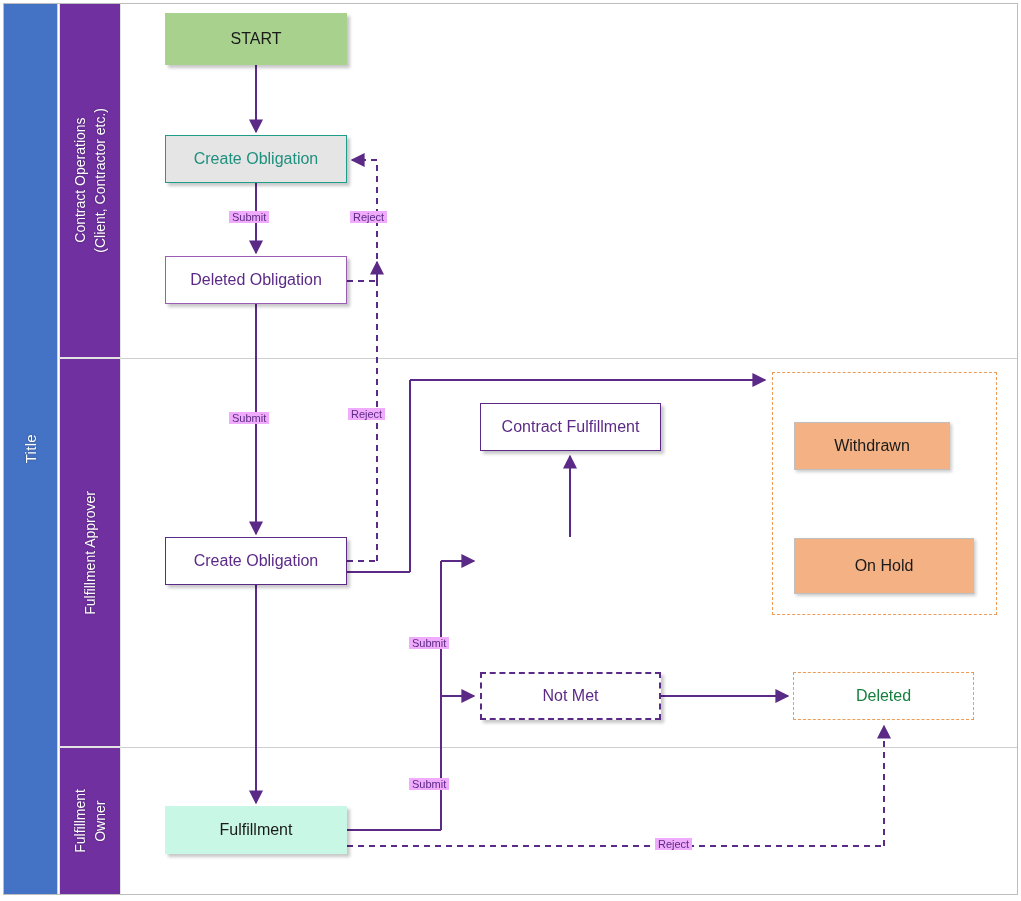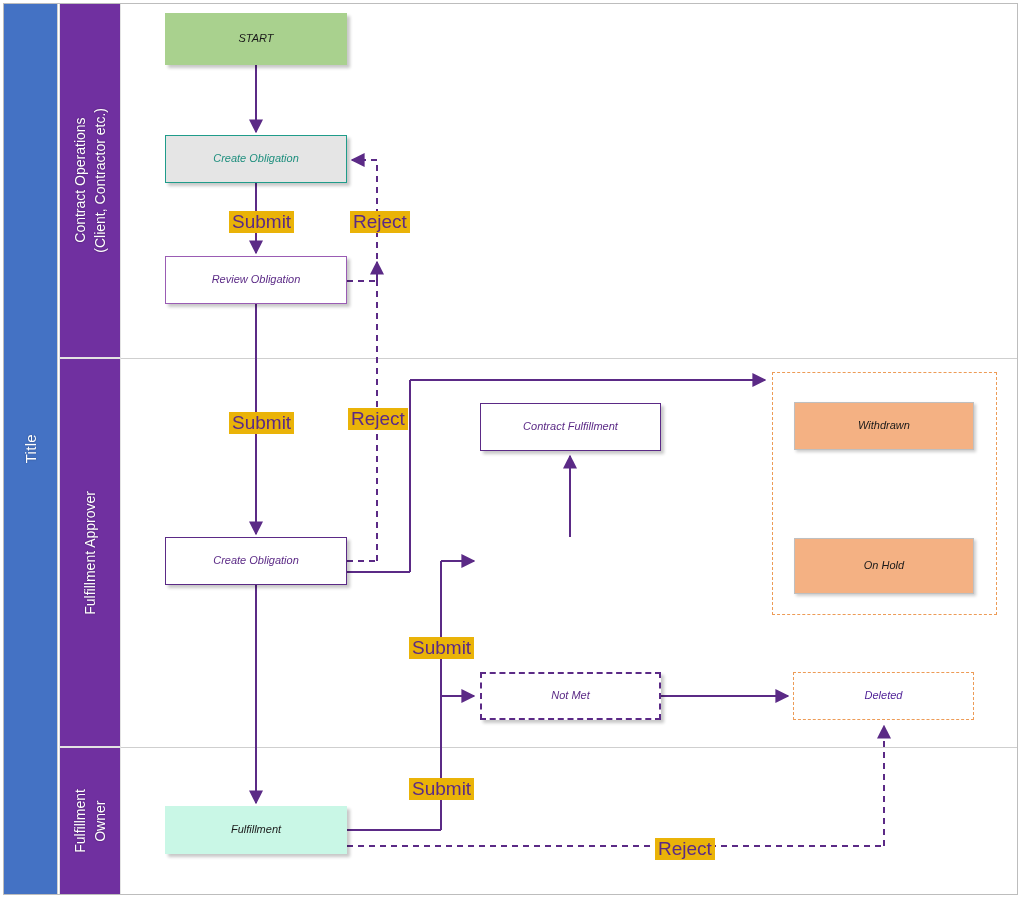--- a/index.html
+++ b/index.html
@@ -32,21 +32,21 @@
   }
   .outer-frame{
     position:absolute;left:3px;top:3px;width:1015px;height:892px;
     border:1px solid #bdbdbd;box-sizing:border-box;pointer-events:none;
   }
 
   
   .node{
     position:absolute;box-sizing:border-box;display:flex;
     align-items:center;justify-content:center;text-align:center;
-    font-size:11px;line-height:1.2;font-style:italic;
+    font-size:16px;line-height:1.2;
   }
   .node-start{
     background:#A9D18E;border:1px solid #A9D18E;color:#1a1a1a;
     box-shadow:3px 3px 3px rgba(0,0,0,.22);
   }
   .node-teal{
     background:#e5e5e5;border:1.6px solid #1F9C8A;color:#1F8F7E;
     box-shadow:3px 3px 3px rgba(0,0,0,.22);
   }
   .node-purple{
@@ -63,31 +63,31 @@
   }
   .node-mint{
     background:#C9F7E6;border:1px solid #C9F7E6;color:#1a1a1a;
     box-shadow:3px 3px 3px rgba(0,0,0,.22);
   }
   .node-orange{
     background:#F4B183;border:1px solid #bfbfbf;color:#1a1a1a;
     box-shadow:2px 2px 3px rgba(0,0,0,.2);
   }
   .node-orange-dashed{
-    background:#ffffff;border:1.6px dashed #ED9B56;color:#4c1d95;
+    background:#ffffff;border:1.6px dashed #ED9B56;color:#15803d;
   }
   .group-orange{
     position:absolute;box-sizing:border-box;
     border:1.6px dashed #ED9B56;background:transparent;
   }
 
   
   .edge-label{
-    position:absolute;font-size:19px;color:#5B2A86;
-    background:#eab308;padding:0 3px;white-space:nowrap;
+    position:absolute;font-size:11px;color:#5B2A86;
+    background:#f0abfc;padding:0 3px;white-space:nowrap;
   }
   svg.wires{position:absolute;left:0;top:0;width:1021px;height:901px;overflow:visible;}
 </style>
 </head>
 <body>
 
 <div id="canvas">
 
   <div class="lane-body" style="top:3px;height:355px;border-top:none;"></div>
   <div class="lane-body" style="top:358px;height:389px;"></div>
@@ -161,31 +161,31 @@
   <div class="edge-label" style="left:229px;top:412px;">Submit</div>
   <div class="edge-label" style="left:348px;top:408px;">Reject</div>
   <div class="edge-label" style="left:409px;top:637px;">Submit</div>
   <div class="edge-label" style="left:409px;top:778px;">Submit</div>
   <div class="edge-label" style="left:655px;top:838px;">Reject</div>
 
   <div class="node node-start" style="left:165px;top:13px;width:182px;height:52px;">START</div>
 
   <div class="node node-teal" style="left:165px;top:135px;width:182px;height:48px;">Create Obligation</div>
 
-  <div class="node node-purple" style="left:165px;top:256px;width:182px;height:48px;">Review Obligation</div>
+  <div class="node node-purple" style="left:165px;top:256px;width:182px;height:48px;">Deleted Obligation</div>
 
   <div class="node node-purple-dark" style="left:165px;top:537px;width:182px;height:48px;">Create Obligation</div>
 
   <div class="node node-purple-dark" style="left:480px;top:403px;width:181px;height:48px;">Contract Fulfillment</div>
 
 
   <div class="node node-dashed" style="left:480px;top:672px;width:181px;height:48px;">Not Met</div>
 
   <div class="node node-mint" style="left:165px;top:806px;width:182px;height:48px;">Fulfillment</div>
 
   <div class="group-orange" style="left:772px;top:372px;width:225px;height:243px;"></div>
-  <div class="node node-orange" style="left:794px;top:402px;width:180px;height:48px;">Withdrawn</div>
+  <div class="node node-orange" style="left:794px;top:422px;width:156px;height:48px;">Withdrawn</div>
   <div class="node node-orange" style="left:794px;top:538px;width:180px;height:56px;">On Hold</div>
 
   <div class="node node-orange-dashed" style="left:793px;top:672px;width:181px;height:48px;">Deleted</div>
 
   <div class="outer-frame"></div>
 </div>
 
 </body></html>

